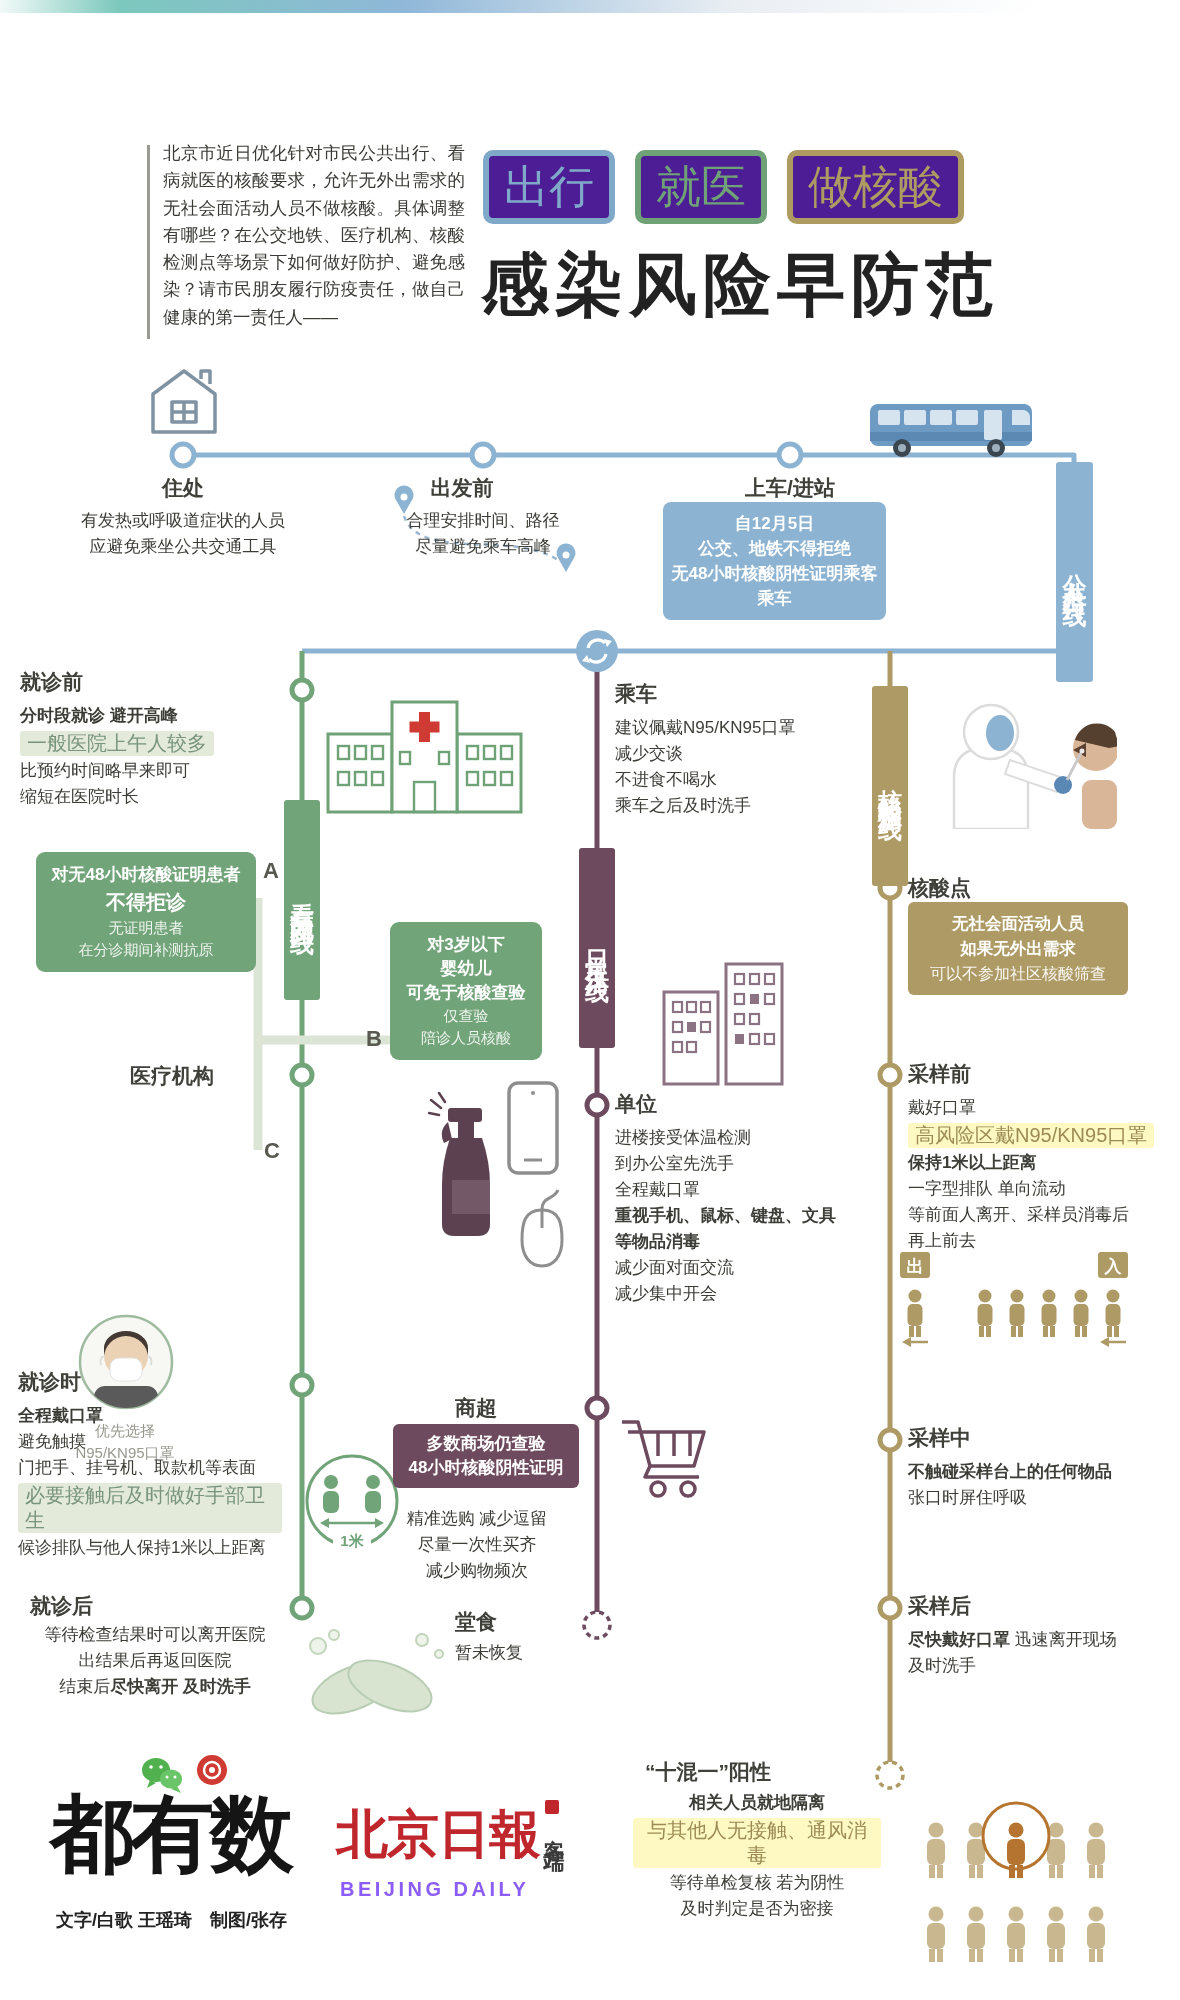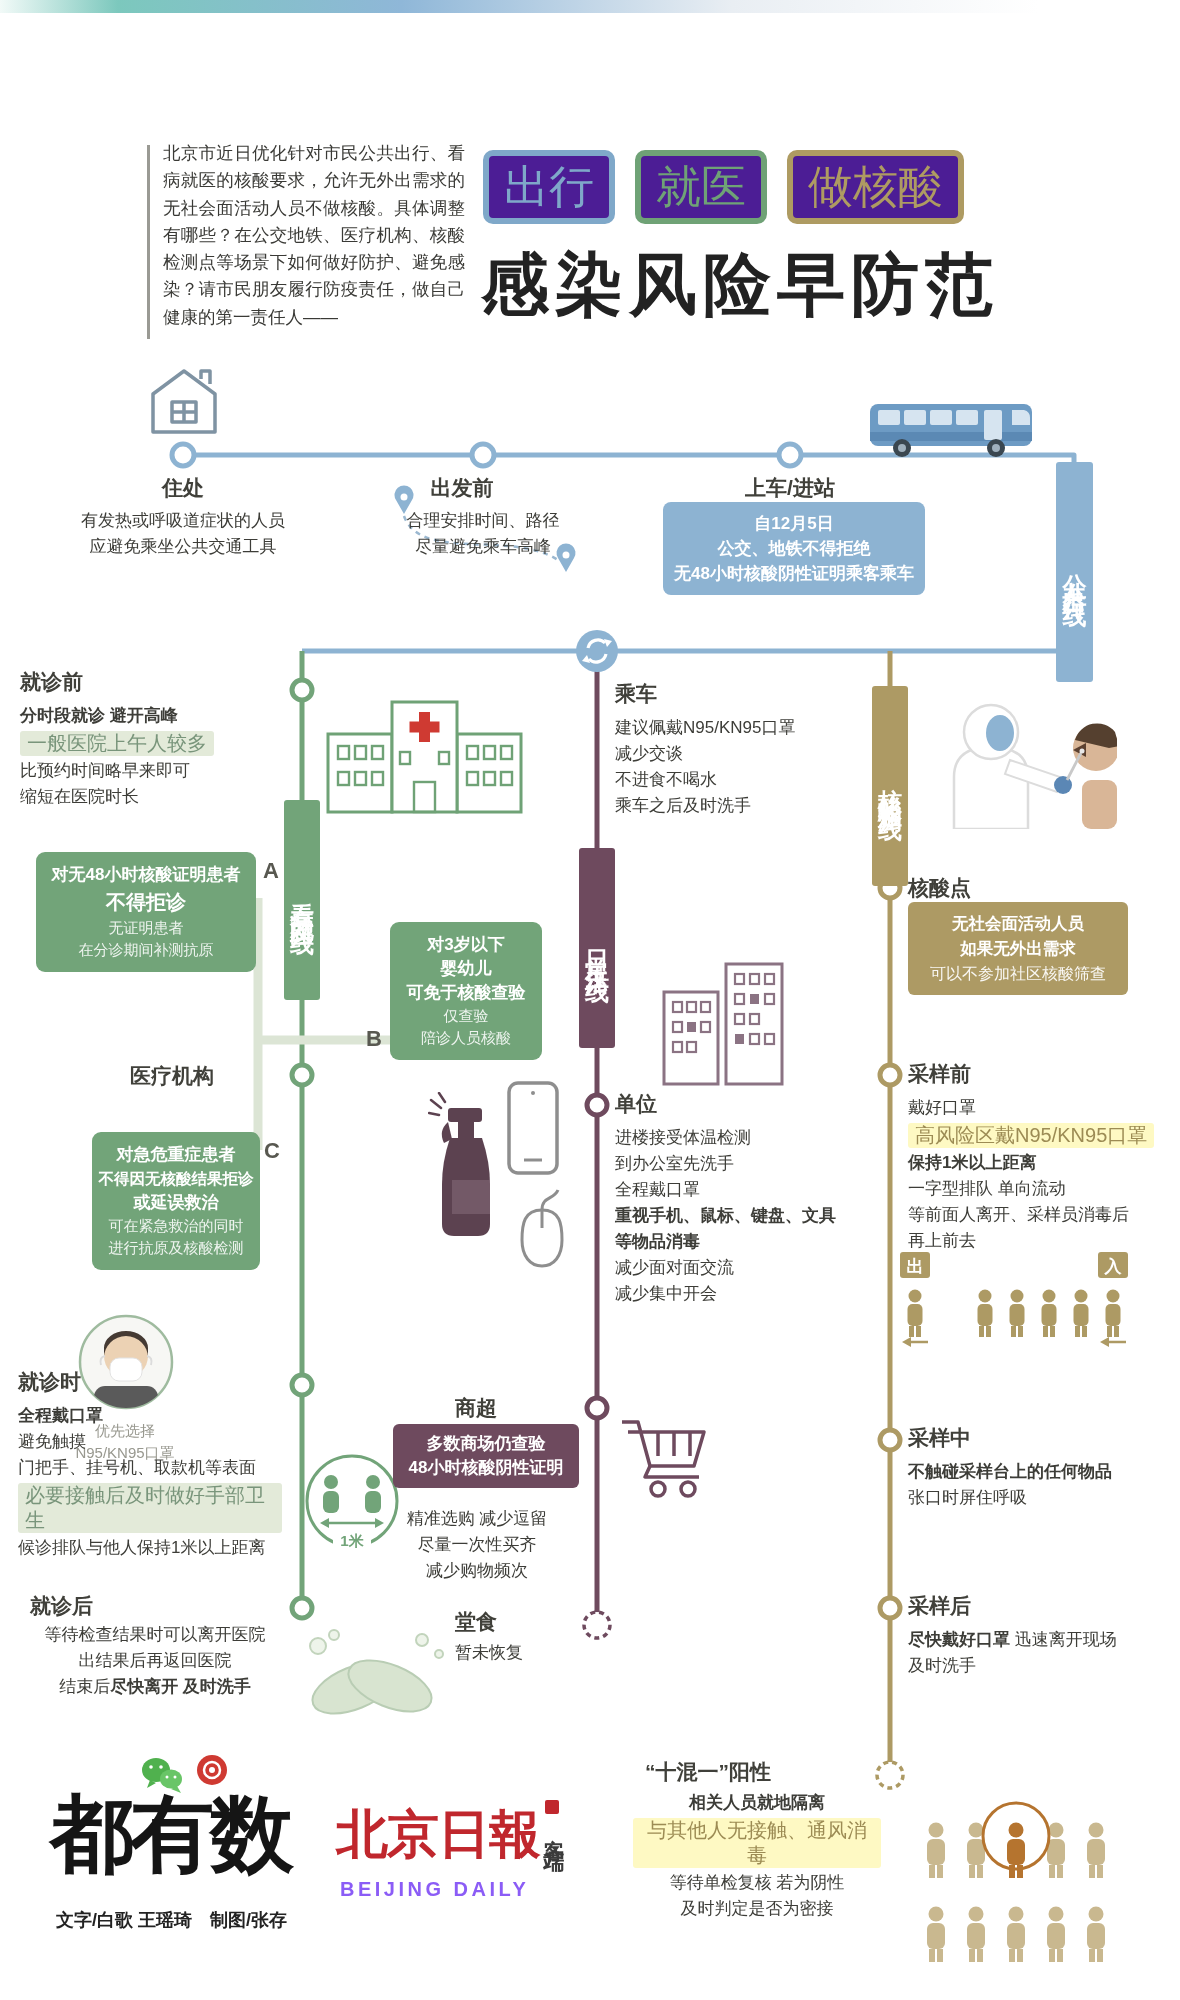--- a/index.html
+++ b/index.html
@@ -24,21 +24,21 @@
   .sec-title{font-weight:800;font-size:21px;color:#40403a;margin-bottom:7px}
   .t{font-size:17px;line-height:26px;color:#3d3d38}
   .b{font-weight:800}
   .r{text-align:left}
   .c{text-align:center}
   .hl-g,.hl-t{display:inline-block;margin:2px 0;font-size:20px;line-height:25px;padding:0 7px;border-radius:3px}
   .hl-g{background:#e3ead9;color:#79957b}
   .hl-t{background:#fef9c3;color:#9c8b54}
   .bluebox{position:absolute;z-index:2;background:#8db3d2;border-radius:8px;color:#fff;font-weight:700;
     font-size:17px;line-height:25px;text-align:center;padding:9px 4px}
-  .gbox{position:absolute;z-index:2;background:#72a479;border-radius:9px;color:#fff;text-align:center;padding:11px 4px}
+  .gbox{position:absolute;z-index:2;background:#72a479;border-radius:9px;color:#fff;text-align:center;padding:11px 12px}
   .gbox .l1{font-weight:800;font-size:17px;line-height:24px}
   .gbox .big{font-size:20px;line-height:30px}
   .gbox .l2{font-weight:400;font-size:15px;line-height:22px;color:rgba(255,255,255,.88)}
   .pbox{position:absolute;z-index:2;background:#6e4a5e;border-radius:6px;color:#fff;font-weight:700;
     font-size:17px;line-height:24px;text-align:center;padding:8px 4px}
   .tanbox{position:absolute;z-index:2;background:#ad9a64;border-radius:6px;color:#fff;font-weight:700;
     font-size:16.5px;line-height:25px;text-align:center;padding:9px 2px}
   .tanbox .soft{font-weight:400;font-size:16px;color:rgba(255,255,255,.92)}
   .tag{position:absolute;z-index:2;font-weight:800;font-size:22px;color:#585850}
   .vlabel{position:absolute;z-index:3;display:flex;align-items:center;justify-content:center;border-radius:3px}
@@ -147,21 +147,21 @@
   <div class="stop-label" style="left:790px;top:474px"><span>上车/进站</span></div>
 
   <div class="abs t c" style="left:33px;top:508px;width:300px">
     <div>有发热或呼吸道症状的人员</div>
     <div>应避免乘坐公共交通工具</div>
   </div>
   <div class="abs t c" style="left:333px;top:508px;width:300px">
     <div>合理安排时间、路径</div>
     <div>尽量避免乘车高峰</div>
   </div>
-  <div class="bluebox" style="left:663px;top:502px;width:262px">
+  <div class="bluebox" style="left:663px;top:502px;width:223px">
     <div>自12月5日</div>
     <div>公交、地铁不得拒绝</div>
     <div>无48小时核酸阴性证明乘客乘车</div>
   </div>
 
   <div class="vlabel" style="left:1056px;top:462px;width:37px;height:220px;background:#8db3d2">
       <span>公共出行线</span>
     </div>
   <div class="vlabel" style="left:284px;top:800px;width:36px;height:200px;background:#72a479">
       <span>看病就医线</span>
@@ -222,27 +222,20 @@
 
   <div class="gbox" style="left:390px;top:922px;width:152px">
     <div class="l1">对3岁以下</div>
     <div class="l1">婴幼儿</div>
     <div class="l1">可免于核酸查验</div>
     <div class="l2">仅查验</div>
     <div class="l2">陪诊人员核酸</div>
   </div>
   <span class="tag" style="left:366px;top:1026px">B</span>
 
-  <div class="gbox" style="left:92px;top:1132px;width:168px">
-    <div class="l1">对急危重症患者</div>
-    <div class="l1" style="font-size:15.5px">不得因无核酸结果拒诊</div>
-    <div class="l1">或延误救治</div>
-    <div class="l2">可在紧急救治的同时</div>
-    <div class="l2">进行抗原及核酸检测</div>
-  </div>
   <span class="tag" style="left:264px;top:1138px">C</span>
 
   <svg class="abs" style="left:74px;top:1310px" width="104" height="104" viewBox="0 0 104 104">
     <defs>
         <clipPath id="avc">
           <circle cx="52" cy="52" r="46"></circle>
         </clipPath>
       </defs>
     <circle cx="52" cy="52" r="46" fill="#f7f7f4" stroke="#9fbb9f" stroke-width="2.5"></circle>
     <g clip-path="url(#avc)">

